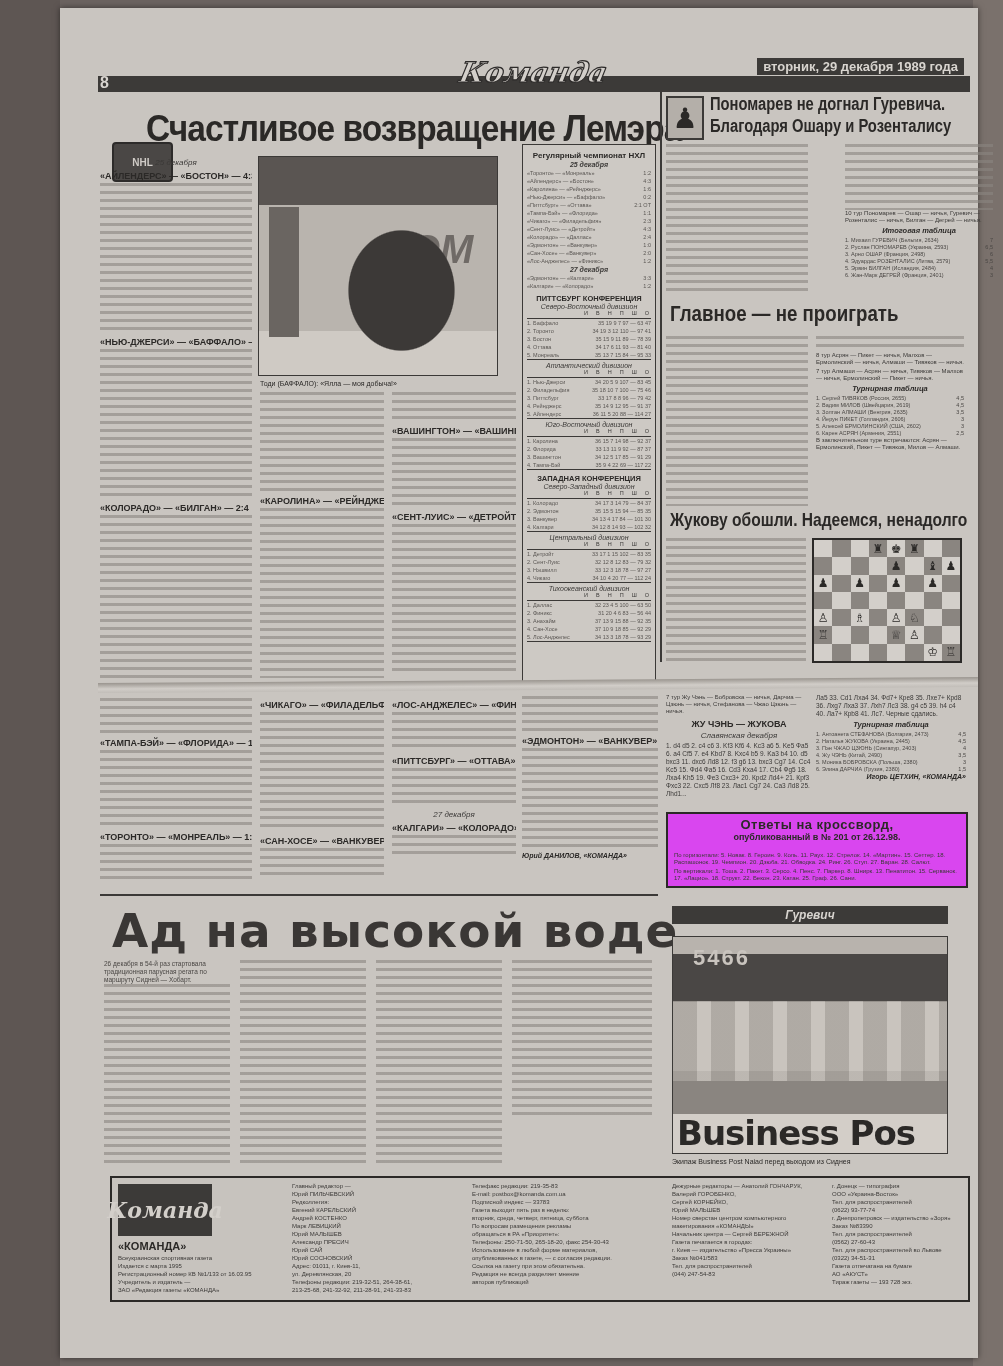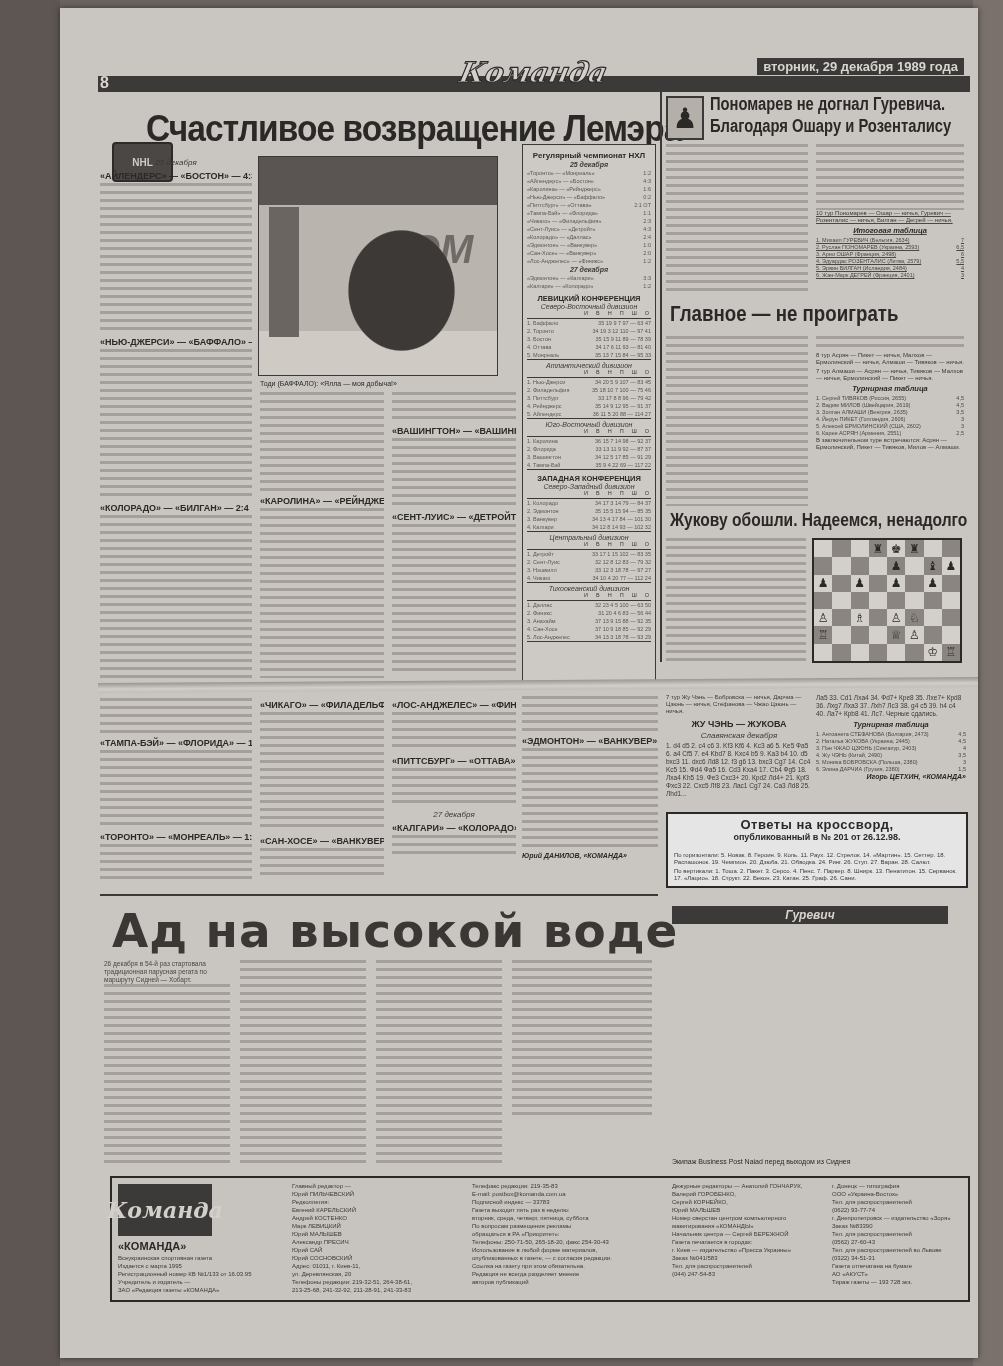--- a/index.html
+++ b/index.html
@@ -58,21 +58,21 @@
   .mini-table { font: 5.5px "Liberation Sans", sans-serif; color:#4a4744; }
   .mini-table .tt { font: bold italic 7.5px "Liberation Sans", sans-serif; text-align:center; color:#2b2927; margin: 2px 0; }
   .mini-table .tr { display:flex; justify-content:space-between; height: 7px; line-height: 7px; }
 
   .chessboard { position:absolute; left: 752px; top: 530px; width: 150px; height: 125px; border: 2px solid #2b2927; display:grid; grid-template-columns: repeat(8, 1fr); grid-template-rows: repeat(7, 1fr); }
   .chessboard div { display:flex; align-items:center; justify-content:center; font-size: 12px; color:#2b2927; }
   .sq-l { background:#d3cfca; } .sq-d { background:#8a8580; }
 
   .fold-shadow { position:absolute; left: 38px; top: 672px; width: 880px; height: 10px; background: linear-gradient(180deg, #9a958f, #d1cdc8 60%, #c1bdb8); transform: rotate(-0.4deg); }
 
-  .crossword-box { position:absolute; left: 606px; top: 804px; width: 302px; height: 76px; border:2px solid #2b2927; background:#e5e5e5; padding: 3px 6px; }
+  .crossword-box { position:absolute; left: 606px; top: 804px; width: 302px; height: 76px; border:2px solid #2b2927; background:#d946ef; padding: 3px 6px; }
   .cw-title { font: bold 13px "Liberation Sans", sans-serif; text-align:center; color:#2b2927; letter-spacing: .5px; }
   .cw-sub { font: bold 9px "Liberation Sans", sans-serif; text-align:center; color:#2b2927; margin-bottom: 10px; }
 
   .big-headline { position:absolute; left: 52px; top: 896px; font: 900 46px "DejaVu Sans", sans-serif; color:#3a3735; letter-spacing: 1px; transform: scaleX(1.02); transform-origin:left; white-space: nowrap; }
   .hr { position:absolute; height: 2px; background:#3b3937; }
 
   .tragedy-bar { position:absolute; left: 612px; top: 898px; width: 276px; height: 18px; background:#3c3a38; color:#d8d4cf; font: bold italic 12px "Liberation Sans", sans-serif; text-align:center; line-height: 18px; }
   .yacht-photo { left: 612px; top: 928px; width: 276px; height: 218px; background: linear-gradient(180deg,#b8b3ad 0 8%, #4a4745 8% 30%, #c9c4be 30% 62%, #8a8580 62% 82%, #d3cec8 82%); }
   .yacht-photo .num { position:absolute; left: 20px; top: 8px; font: bold 22px "Liberation Sans", sans-serif; color:#c9c4be; letter-spacing: 2px; }
   .yacht-photo .bp { position:absolute; left: 4px; top: 176px; font: 900 34px "DejaVu Sans", sans-serif; color:#2b2927; letter-spacing: -1px; white-space: nowrap; }
@@ -219,21 +219,21 @@
     <div id="res27">
         <div class="sb-row">
           <span>«Эдмонтон» — «Калгари»</span>
           <span>3:3</span>
         </div>
         <div class="sb-row">
           <span>«Калгари» — «Колорадо»</span>
           <span>1:2</span>
         </div>
       </div>
-    <div class="sb-conf">ЛЕВИЦКИЙ КОНФЕРЕНЦИЯ</div>
+    <div class="sb-conf">ПИТТСБУРГ КОНФЕРЕНЦИЯ</div>
     <div id="eastDivs">
         <div class="sb-div">Северо-Восточный дивизион</div>
         <div class="sb-hdr">
           <span>И</span>
           <span>В</span>
           <span>Н</span>
           <span>П</span>
           <span>Ш</span>
           <span>О</span>
         </div>
@@ -406,21 +406,21 @@
           </div>
         </div>
       </div>
   </div>
 
   <div class="side-border"></div>
   <div class="chess-icon">♟</div>
   <div class="h2" style="left:650px; top:86px;">Пономарев не догнал Гуревича.</div>
   <div class="h2" style="left:650px; top:108px;">Благодаря Ошару и Розенталису</div>
   <div class="text-col fake-lines" style="left:606px; top:136px; width:142px; height:152px;"></div>
-  <div class="text-col" style="left:756px; top:136px; width:148px; height:152px;text-decoration:underline;">
+  <div class="text-col" style="left:785px; top:136px; width:148px; height:152px;">
     <div class="fake-lines" style="height:66px"></div>
     <div style="font:6px 'Liberation Sans',sans-serif; color:#3b3937; line-height:7px;">10 тур Пономарев — Ошар — ничья, Гуревич — Розенталис — ничья, Билган — Дегрей — ничья.</div>
     <div class="mini-table">
       <div class="tt">Итоговая таблица</div>
       <div id="chess1Table">
           <div class="tr">
             <span>1. Михаил ГУРЕВИЧ (Бельгия, 2634)</span>
             <span>7</span>
           </div>
           <div class="tr">
@@ -599,20 +599,25 @@
   <div class="big-headline">Ад на высокой воде</div>
   <div class="text-col" style="left:44px; top:952px; width:126px; height:206px;">
     <div style="font:6.5px 'Liberation Sans',sans-serif; color:#4a4744; line-height:8px;">26 декабря в 54-й раз стартовала традиционная парусная регата по маршруту Сидней — Хобарт.</div>
     <div class="fake-lines" style="height:180px"></div>
   </div>
   <div class="text-col fake-lines" style="left:180px; top:952px; width:126px; height:206px;"></div>
   <div class="text-col fake-lines" style="left:316px; top:952px; width:126px; height:206px;"></div>
   <div class="text-col fake-lines" style="left:452px; top:952px; width:140px; height:160px;"></div>
 
   <div class="tragedy-bar">Гуревич</div>
+  <div class="photo yacht-photo">
+    <div class="num">5466</div>
+    <div class="crew"></div>
+    <div class="bp">Business Pos</div>
+  </div>
   <div class="yacht-caption">Экипаж Business Post Naiad перед выходом из Сиднея</div>
 
   <div class="footer-box">
     <div class="footer-logo">Команда</div>
     <div class="footer-name">«КОМАНДА»</div>
     <div class="fcol" id="fcol1" style="left:6px; top:76px;">
         <div>Всеукраинская спортивная газета</div>
         <div>Издается с марта 1995</div>
         <div>Регистрационный номер КВ №1/133 от 16.03.95</div>
         <div>Учредитель и издатель —</div>

